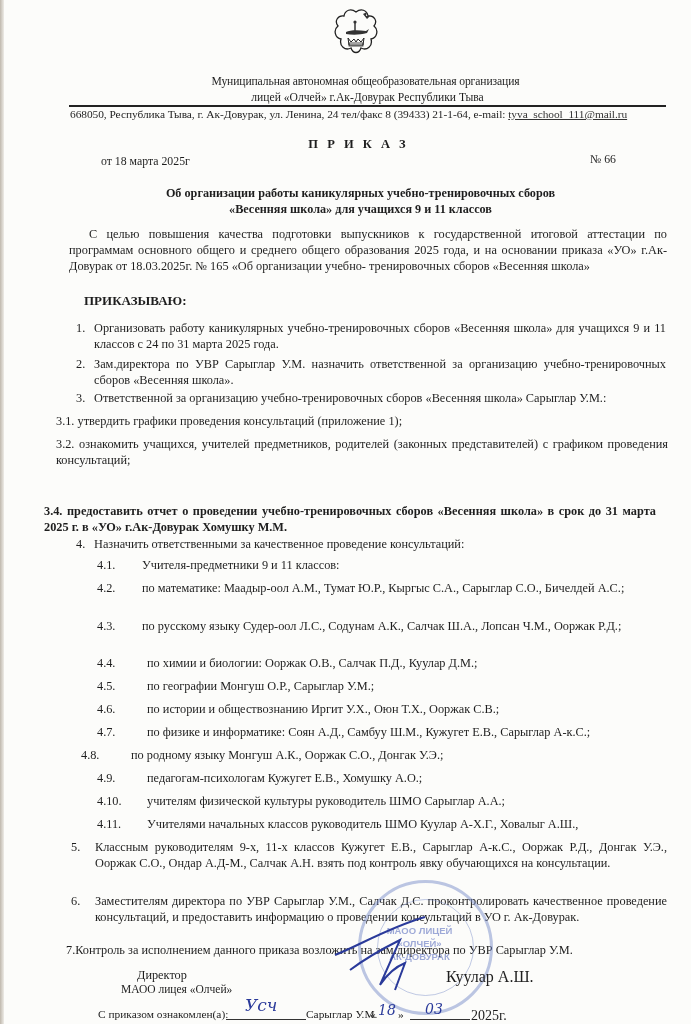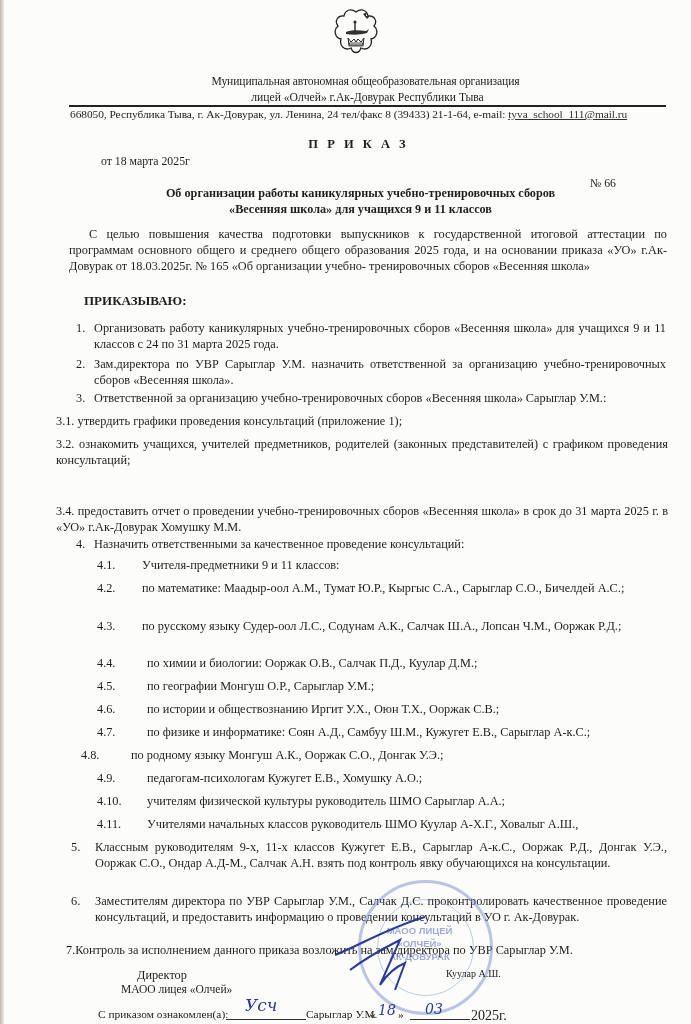--- a/index.html
+++ b/index.html
@@ -9,21 +9,21 @@
   .left-edge { position: absolute; left: 0; top: 0; width: 4px; height: 1024px; background: linear-gradient(to right, #bfb8ad, #eeece7); }
   .abs { position: absolute; white-space: nowrap; }
   .logo { position: absolute; left: 334px; top: 8px; width: 44px; height: 62px; }
   .org1 { left: 0; width: 691px; top: 75px; text-align: center; font-size: 11.6px; letter-spacing: -0.1px; padding-left: 40px; }
   .org2 { left: 0; width: 691px; top: 91px; text-align: center; font-size: 11.6px; padding-left: 44px; }
   .hline { position: absolute; left: 69px; top: 105px; width: 597px; height: 2px; background: #222; }
   .addr { left: 70px; top: 108px; font-size: 11.4px; letter-spacing: -0.05px; }
   .addr .email { text-decoration: underline; color: #333; }
   .prikaz { left: 0; width: 691px; top: 137px; text-align: center; font-size: 12.5px; font-weight: bold; letter-spacing: 3px; padding-left: 26px; }
   .date { left: 101px; top: 154px; font-size: 11.8px; }
-  .num { left: 590px; top: 152px; font-size: 11.8px; margin-top: 24px; }
+  .num { left: 590px; top: 152px; font-size: 11.8px; }
   .title { left: 0; width: 691px; text-align: center; font-size: 12.2px; font-weight: bold; padding-left: 30px; }
   .t1 { top: 186px; } .t2 { top: 202px; }
   .para { position: absolute; font-size: 12.3px; line-height: 16px; text-align: justify; text-align-last: left; }
   .intro { left: 69px; width: 598px; top: 226px; text-indent: 20px; text-align: justify; }
   .prikazyvayu { left: 84px; top: 293px; font-size: 13px; font-weight: bold; }
   .item { position: absolute; font-size: 12.3px; line-height: 16px; }
   .item .n { position: absolute; left: 0; top: 0; }
   .item .txt { display: block; text-align: justify; }
   .stamp { position: absolute; left: 358px; top: 880px; width: 135px; height: 135px; border-radius: 50%; border: 3px solid rgba(120,140,200,0.55); opacity: 0.9; }
   .stamp .inner { position: absolute; left: 16px; top: 16px; width: 97px; height: 97px; border-radius: 50%; border: 1.5px solid rgba(120,140,200,0.5); }
@@ -78,21 +78,21 @@
   </div>
 
   <div class="item" style="left:56px; top:413px; width:612px;">
     <span>3.1.</span>
     <span>утвердить графики проведения консультаций (приложение 1);</span>
   </div>
   <div class="item" style="left:56px; top:436px; width:612px; text-align:justify;">
     <span>3.2.</span>
     <span>ознакомить учащихся, учителей предметников, родителей (законных представителей) с графиком проведения консультаций;</span>
   </div>
-  <div class="item" style="left:56px; top:503px; width:612px; text-align:justify;">
+  <div class="item" style="left:44px; top:503px; width:612px; text-align:justify;font-weight:bold;">
     <span>3.4.</span>
     <span>предоставить отчет о проведении учебно-тренировочных сборов «Весенняя школа» в срок до  31 марта 2025 г. в «УО» г.Ак-Довурак Хомушку М.М.</span>
   </div>
 
   <div class="item" style="left:76px; top:536px; width:590px;">
     <span class="n">4.</span>
     <span class="txt" style="padding-left:18px;">Назначить ответственными за качественное проведение консультаций:</span>
   </div>
 
   <div class="item" style="left:97px; top:557px; width:570px;">
@@ -143,21 +143,21 @@
 
   <div class="stamp">
     <div class="inner"></div>
     <div class="center" style="top:42px;">МАОО ЛИЦЕЙ</div>
     <div class="center" style="top:55px;">«ОЛЧЕЙ»</div>
     <div class="center" style="top:68px;">АК-ДОВУРАК</div>
   </div>
 
   <div class="abs" style="left:137px; top:968px; font-size:12.3px;">Директор</div>
   <div class="abs" style="left:121px; top:983px; font-size:11.5px;">МАОО лицея «Олчей»</div>
-  <div class="abs" style="left:446px; top:968px; font-size:10px;">Куулар А.Ш.</div>
+  <div class="abs" style="left:446px; top:968px; font-size:16px;">Куулар А.Ш.</div>
   <svg class="sig" style="left:330px; top:915px;" width="110" height="80" viewBox="0 0 110 80">
     <path d="M5 40 C30 30 60 12 95 2 M20 55 C40 40 60 30 70 25 L50 70 M50 70 C60 55 70 50 75 48 L65 75" fill="none" stroke="#2a3a9a" stroke-width="2"></path>
   </svg>
 
   <div class="abs" style="left:98px; top:1008px; font-size:11.4px;">С приказом ознакомлен(а):</div>
 
   <div class="underline-field" style="left:226px; top:1008px; width:80px;"></div>
   <div class="hand" style="left:245px; top:995px; font-size:17px;">Усч</div>
   <div class="abs" style="left:306px; top:1008px; font-size:11.4px;">Сарыглар У.М.</div>
   <div class="abs" style="left:370px; top:1008px; font-size:11.4px;">«</div>

